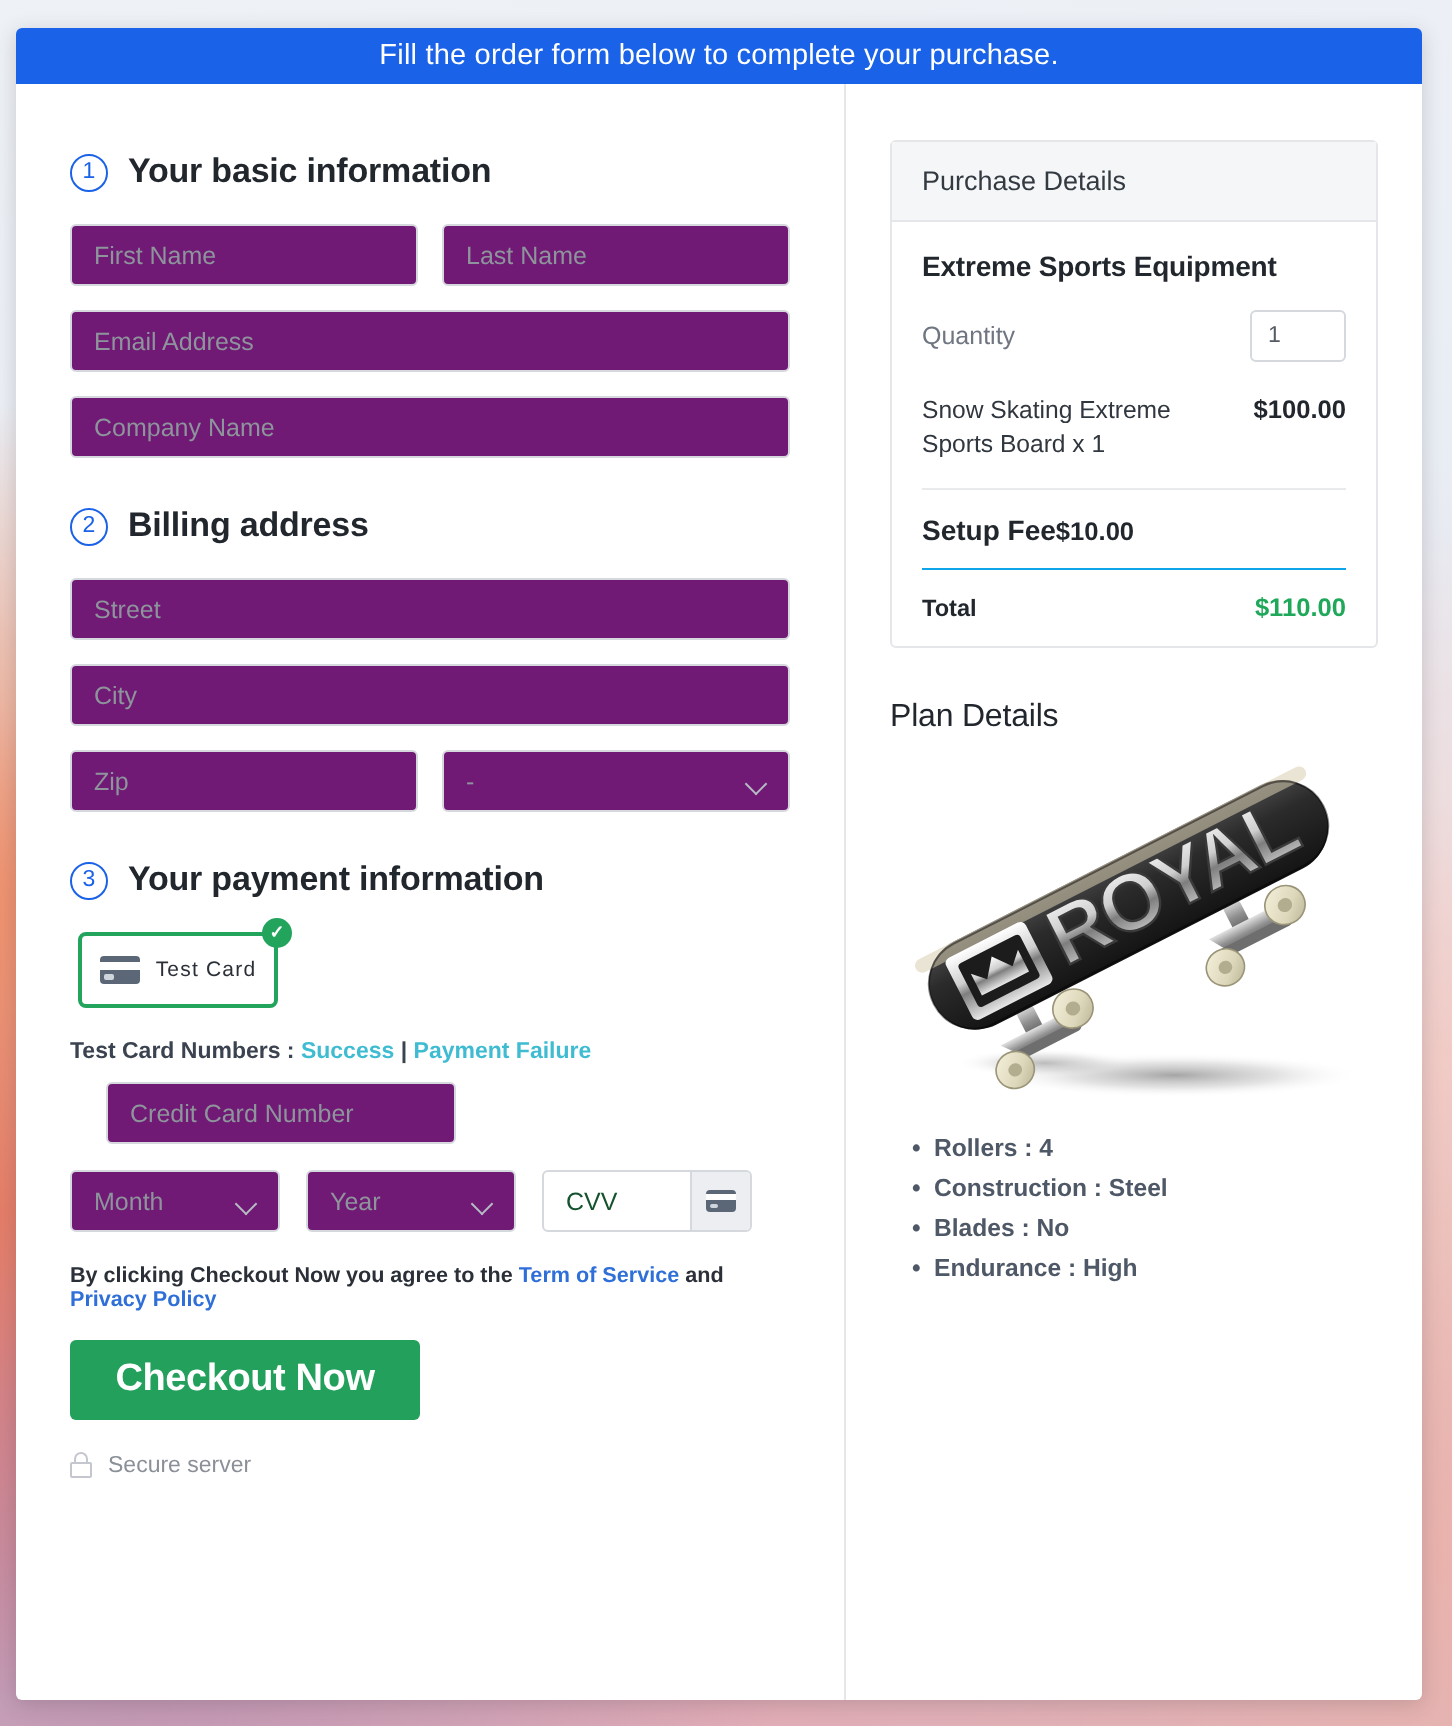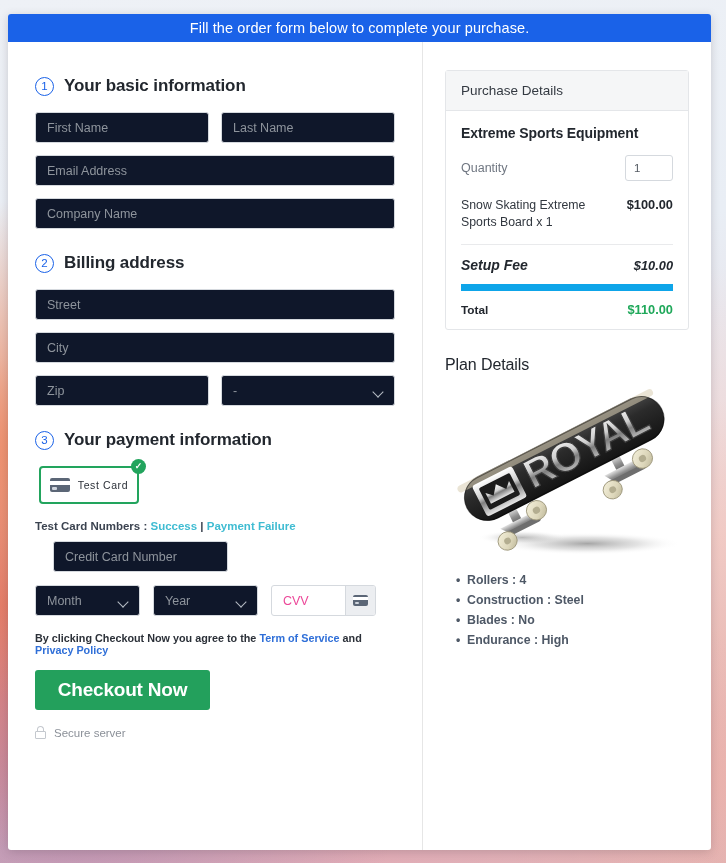--- a/index.html
+++ b/index.html
@@ -97,21 +97,21 @@
     font-weight: 600;
     letter-spacing: -.1px;
   }
 
   
   .row { display: flex; gap: 12px; margin-bottom: 12px; }
   .fld {
     height: 31px;
     border: 1px solid #d5d9de;
     border-radius: 3px;
-    background: #0f172a;
+    background: #701a75;
     display: flex;
     align-items: center;
     padding: 0 11px;
     font-size: 12.5px;
     color: #8b9098;
     position: relative;
   }
   .fld.full { width: 100%; }
   .fld.half { width: 50%; flex: 1 1 0; }
   .fld .ph { color: #8e949c; font-size: 12.5px; }
@@ -201,21 +201,21 @@
     border-radius: 3px;
     display: flex;
     align-items: stretch;
     overflow: hidden;
   }
   .cvv-box .inp {
     flex: 1 1 auto;
     display: flex; align-items: center;
     padding-left: 11px;
     font-size: 12.5px;
-    color: #ec4899;
+    color: #14532d;
   }
   .cvv-box .icn {
     width: 30px;
     flex: 0 0 30px;
     background: #eceef1;
     border-left: 1px solid #d5d9de;
     display: flex; align-items: center; justify-content: center;
   }
   .cvv-box .icn .card-glyph { width: 15px; height: 11px; }
   .cvv-box .icn .card-glyph::before { top: 2px; height: 2.5px; }
@@ -309,24 +309,23 @@
     display: flex; justify-content: space-between; align-items: flex-start;
     gap: 10px;
     padding-bottom: 13px;
     border-bottom: 1px solid #e9eaec;
   }
   .line-name {
     font-size: 12.3px; color: #31373f; line-height: 1.4; max-width: 135px;
   }
   .line-amt { font-size: 12.8px; color: #22272e; font-weight: 700; white-space: nowrap; }
   .fee-row {
-    display: flex; justify-content: space-between; align-items: center;
+    display: flex; align-items: center;
     padding: 12px 0 11px 0;
-    border-bottom: 7px solid #0ea5e9;
-    font-style: italic;
+    border-bottom: 1px solid #0ea5e9;
   }
   .fee-name { font-size: 14px; font-weight: 700; color: #22272e; }
   .fee-amt { font-size: 12.8px; font-weight: 700; color: #22272e; }
   .total-row {
     display: flex; justify-content: space-between; align-items: center;
     padding-top: 11px;
   }
   .total-name { font-size: 11.8px; font-weight: 700; color: #22272e; }
   .total-amt { font-size: 12.8px; font-weight: 700; color: #1fa85a; }
 

